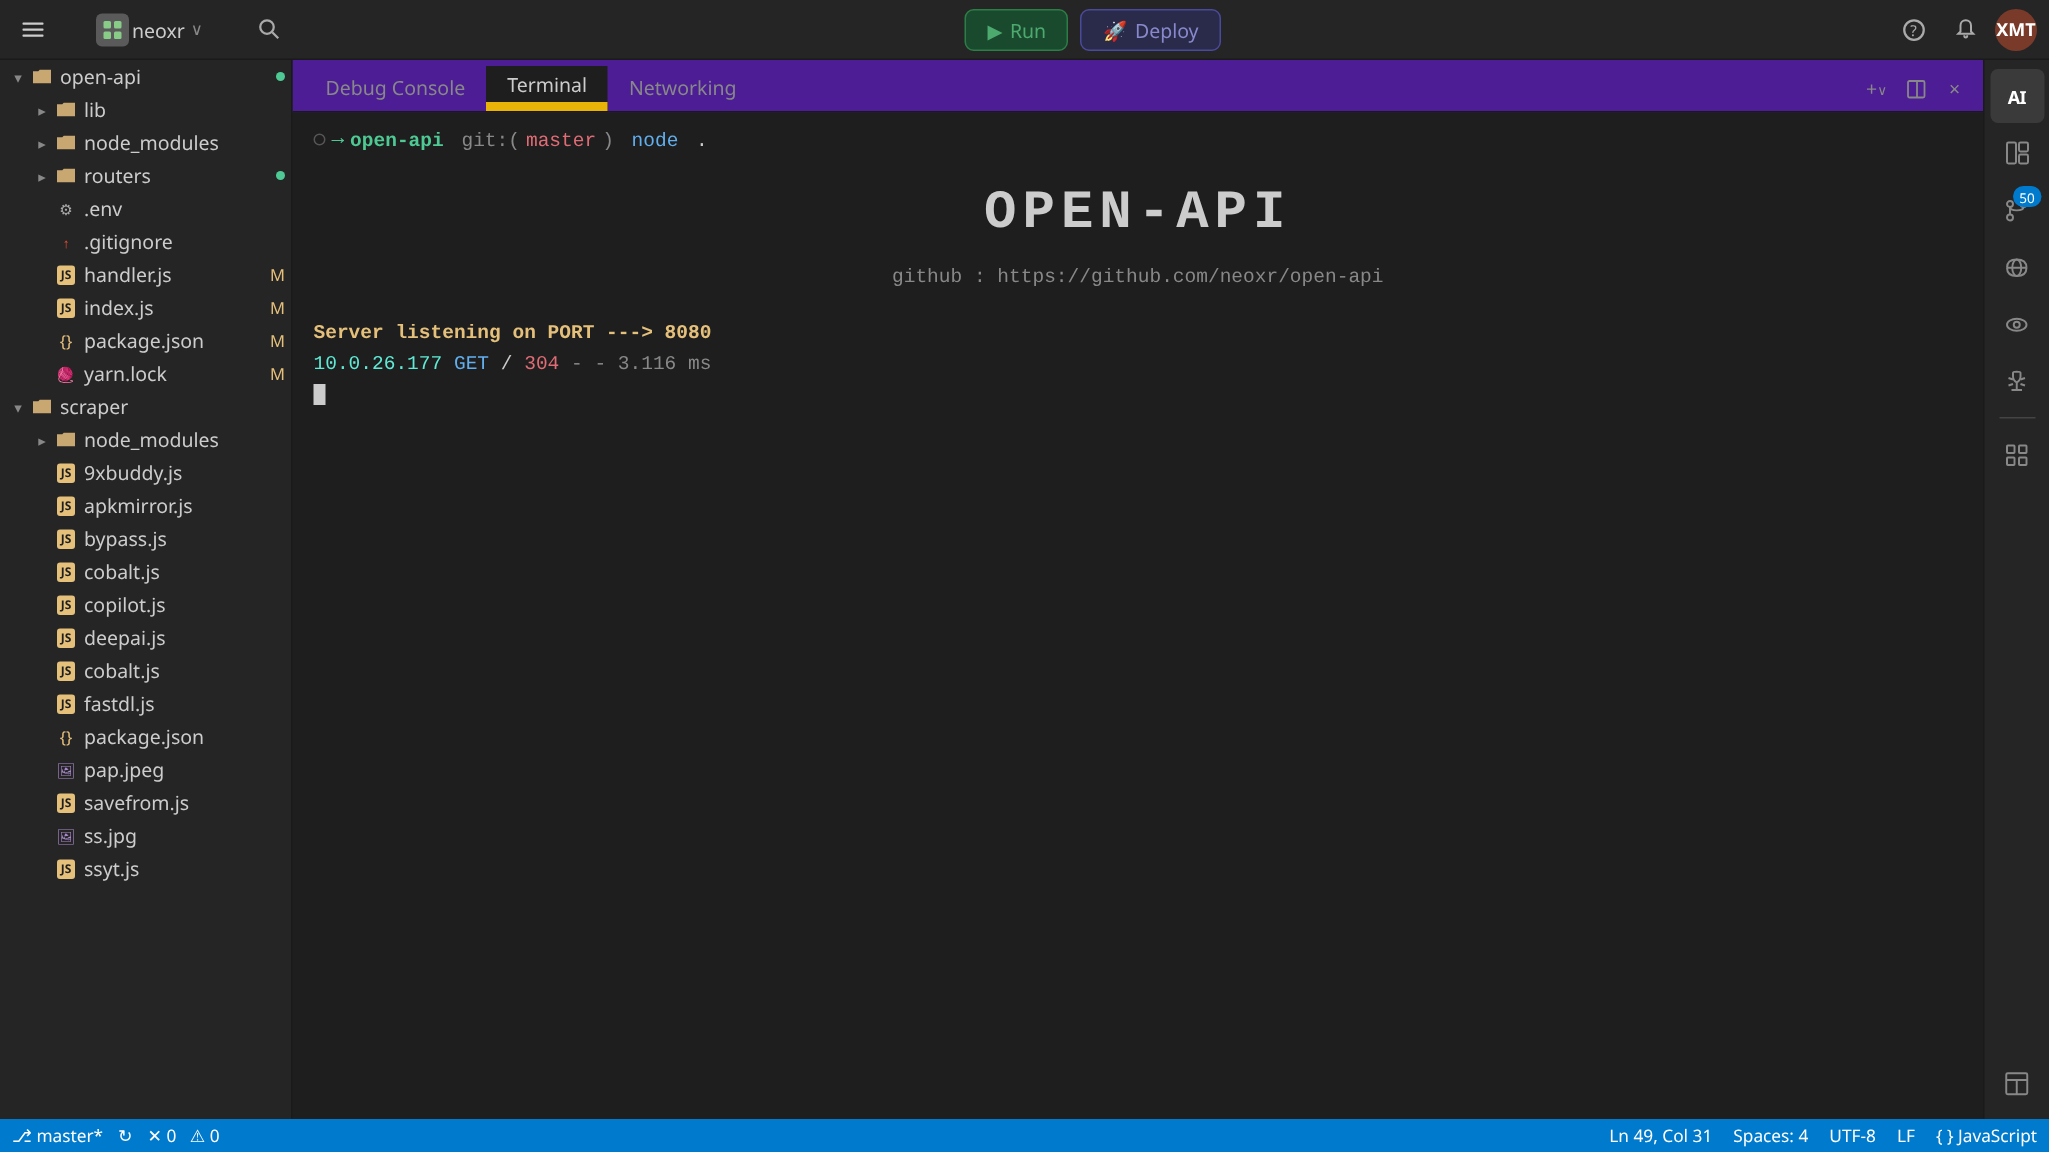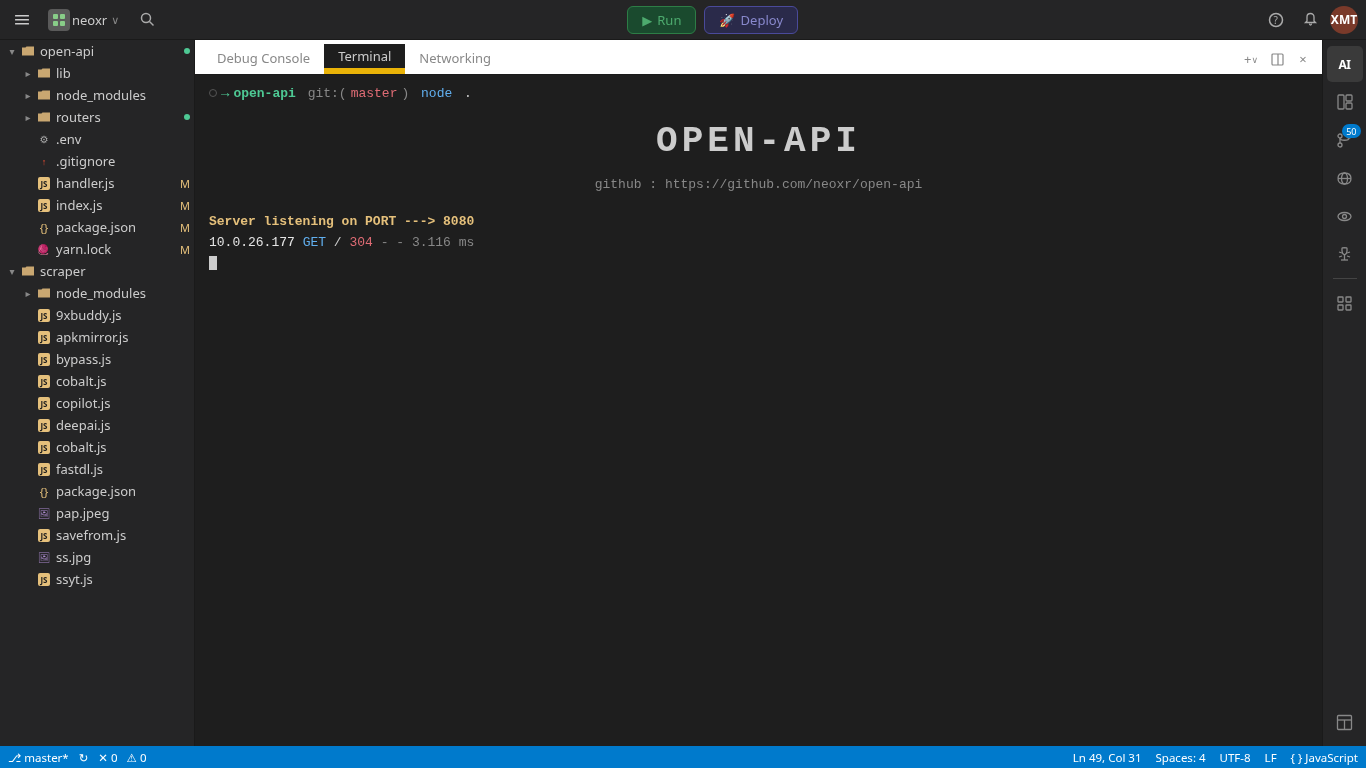--- a/index.html
+++ b/index.html
@@ -21,21 +21,21 @@
       display: flex;
       align-items: center;
       padding: 0 8px;
       gap: 8px;
       flex-shrink: 0;
       border-bottom: 1px solid #1a1a1a;
     }
     .topbar-left {
       display: flex;
       align-items: center;
-      gap: 4px;
+      gap: 20px;
     }
     .sidebar-toggle {
       width: 28px;
       height: 28px;
       display: flex;
       align-items: center;
       justify-content: center;
       cursor: pointer;
       border-radius: 4px;
       color: #cccccc;
@@ -257,21 +257,21 @@
     
     .terminal-container {
       flex: 1;
       display: flex;
       flex-direction: column;
       overflow: hidden;
     }
 
     .terminal-tabs {
       height: 35px;
-      background: #ffffff;
+      background: #4c1d95;
       display: flex;
       align-items: flex-end;
       padding: 0 8px;
       gap: 0;
       border-bottom: 1px solid #1a1a1a;
       flex-shrink: 0;
     }
     .terminal-tab {
       height: 30px;
       padding: 0 14px;
@@ -355,21 +355,21 @@
 
     .term-subtitle {
       text-align: center;
       color: #888888;
       font-size: 13px;
       margin-bottom: 20px;
     }
 
     .term-line { margin: 1px 0; line-height: 1.5; }
     .term-server { color: #e5c07b; font-weight: bold; }
-    .term-ip { color: #e5e5e5; }
+    .term-ip { color: #5eead4; }
     .term-method { color: #61afef; }
     .term-path { color: #cccccc; }
     .term-status-304 { color: #e06c75; }
     .term-time { color: #888; }
     .term-cursor {
       display: inline-block;
       width: 8px;
       height: 14px;
       background: #cccccc;
       vertical-align: middle;

